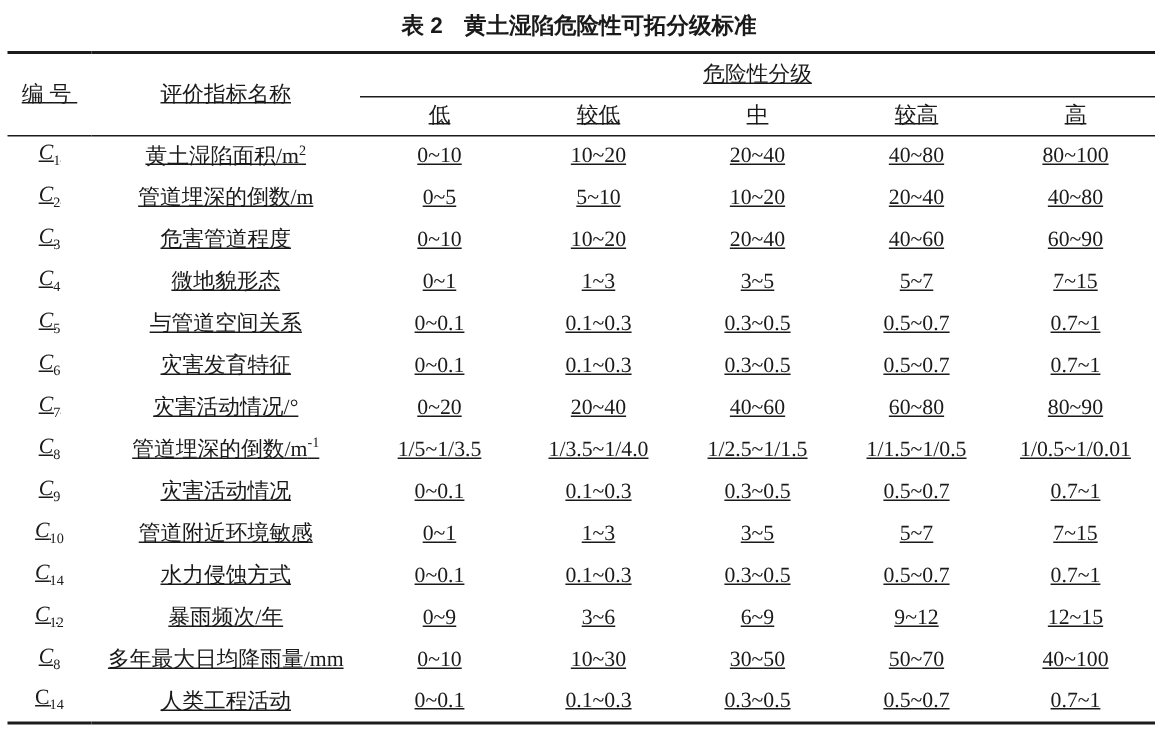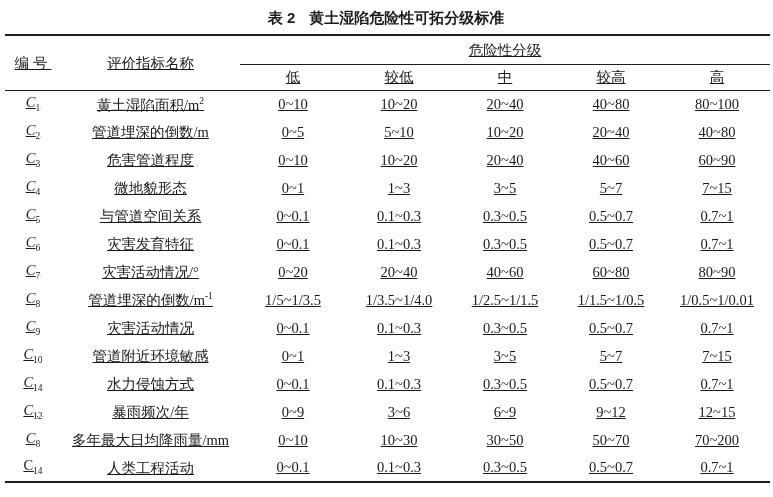--- a/index.html
+++ b/index.html
@@ -191,21 +191,21 @@
     <td>12~15</td>
   </tr>
 
   <tr>
     <td class="cid"><i>C</i><sub>8</sub></td>
     <td class="cname"><span>多年最大日均降雨量/mm</span><sup></sup></td>
     <td>0~10</td>
     <td>10~30</td>
     <td>30~50</td>
     <td>50~70</td>
-    <td>70~200</td>
+    <td>40~100</td>
   </tr>
 
   <tr>
     <td class="cid upright"><i>C</i><sub>14</sub></td>
     <td class="cname"><span>人类工程活动</span><sup></sup></td>
     <td>0~0.1</td>
     <td>0.1~0.3</td>
     <td>0.3~0.5</td>
     <td>0.5~0.7</td>
     <td>0.7~1</td>

